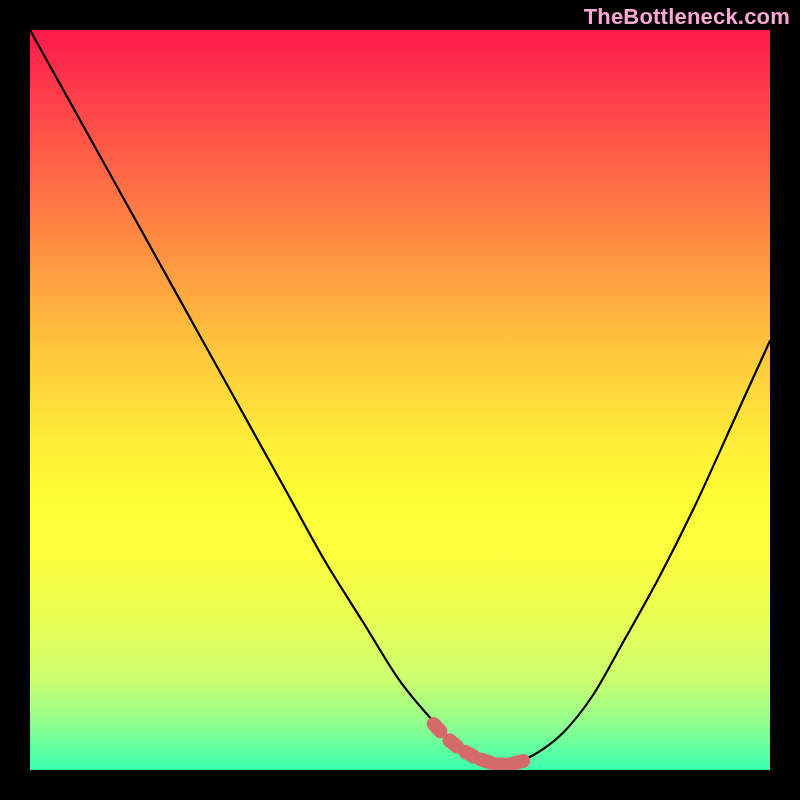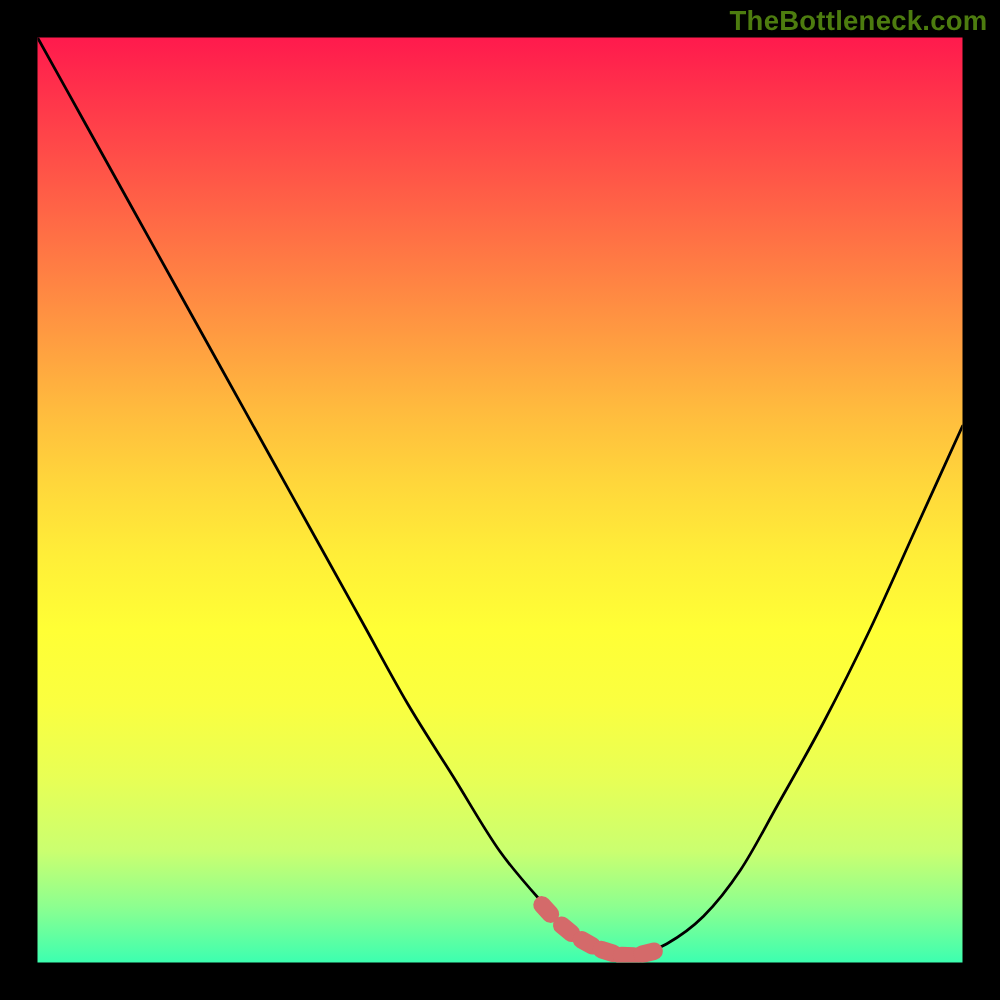--- a/index.html
+++ b/index.html
@@ -38,21 +38,21 @@
       #caff70 88%,
       #8cff90 94%,
       #3cffb0 100%);
   }
   .watermark {
     position: absolute;
     top: 4px;
     right: 10px;
     font-size: 22px;
     font-weight: 600;
-    color: #4d7c0f;
+    color: #f9a8d4;
     letter-spacing: 0.2px;
   }
   svg.overlay {
     position: absolute;
     left: 0;
     top: 0;
     width: 740px;
     height: 740px;
   }
 </style>

